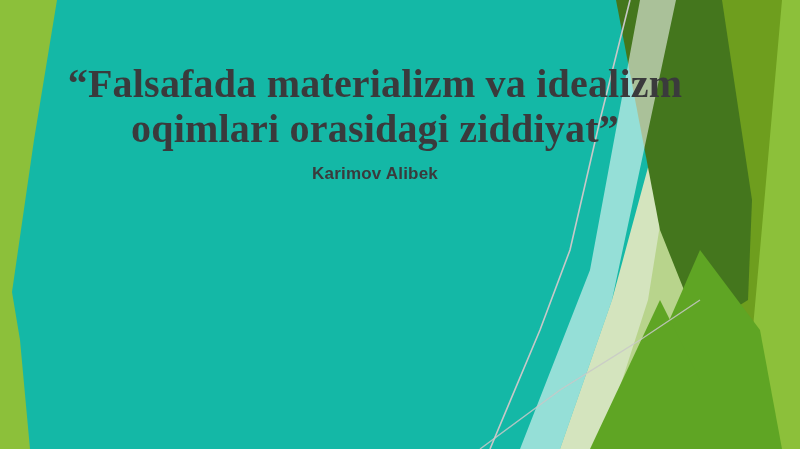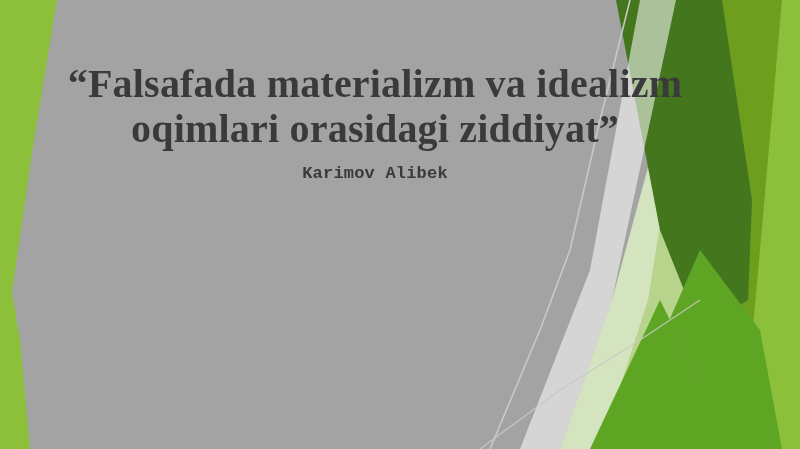--- a/index.html
+++ b/index.html
@@ -4,21 +4,21 @@
 <style>
   html, body {
     margin: 0;
     padding: 0;
     background: #ffffff;
   }
   #slide {
     position: relative;
     width: 800px;
     height: 449px;
-    background: #a3a3a3;
+    background: #14b8a6;
     overflow: hidden;
     font-family: "Liberation Serif", serif;
   }
   #decor-svg {
     position: absolute;
     left: 0;
     top: 0;
     width: 800px;
     height: 449px;
     pointer-events: none;
@@ -41,21 +41,21 @@
     margin: 0;
     font-family: "Liberation Serif", serif;
     font-weight: bold;
     font-size: 40px;
     line-height: 1.12;
     color: #3a3a3c;
     letter-spacing: 0.2px;
   }
   #slide-subtitle {
     margin: 12px 0 0 0;
-    font-family: Liberation Mono, monospace;
+    font-family: Liberation Sans, sans-serif;
     font-weight: bold;
     font-size: 17px;
     line-height: 1.2;
     color: #3a3a3c;
     letter-spacing: 0.2px;
   }
 </style>
 </head>
 <body>
 

